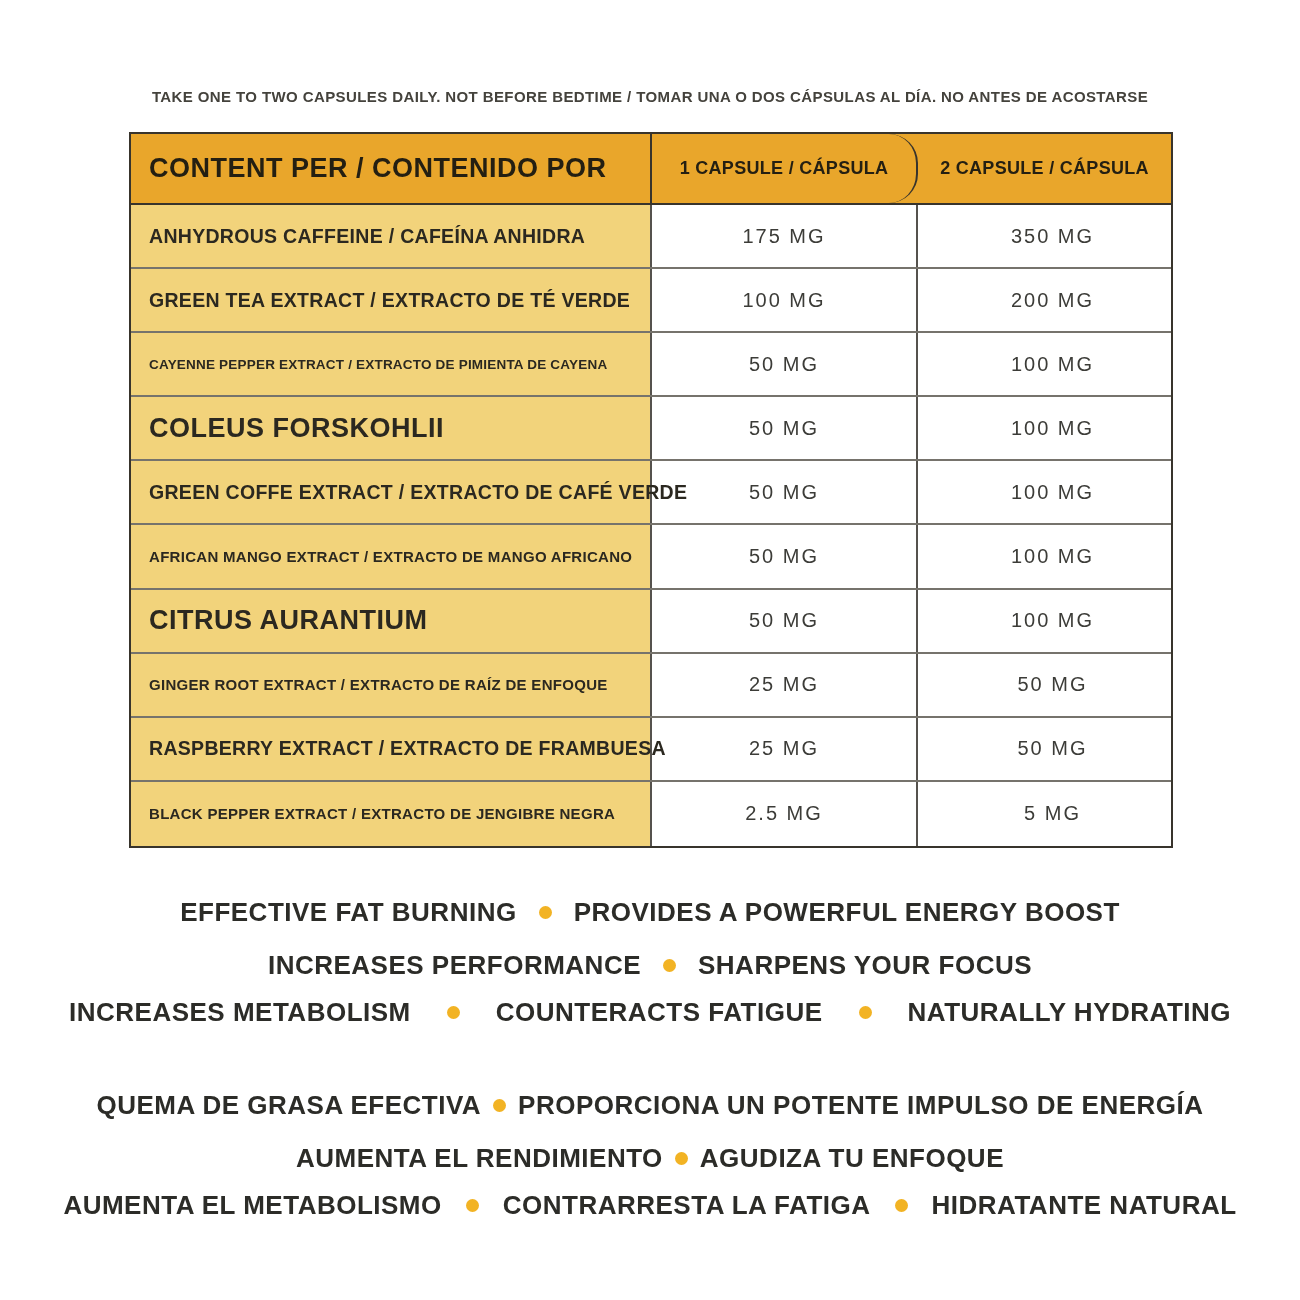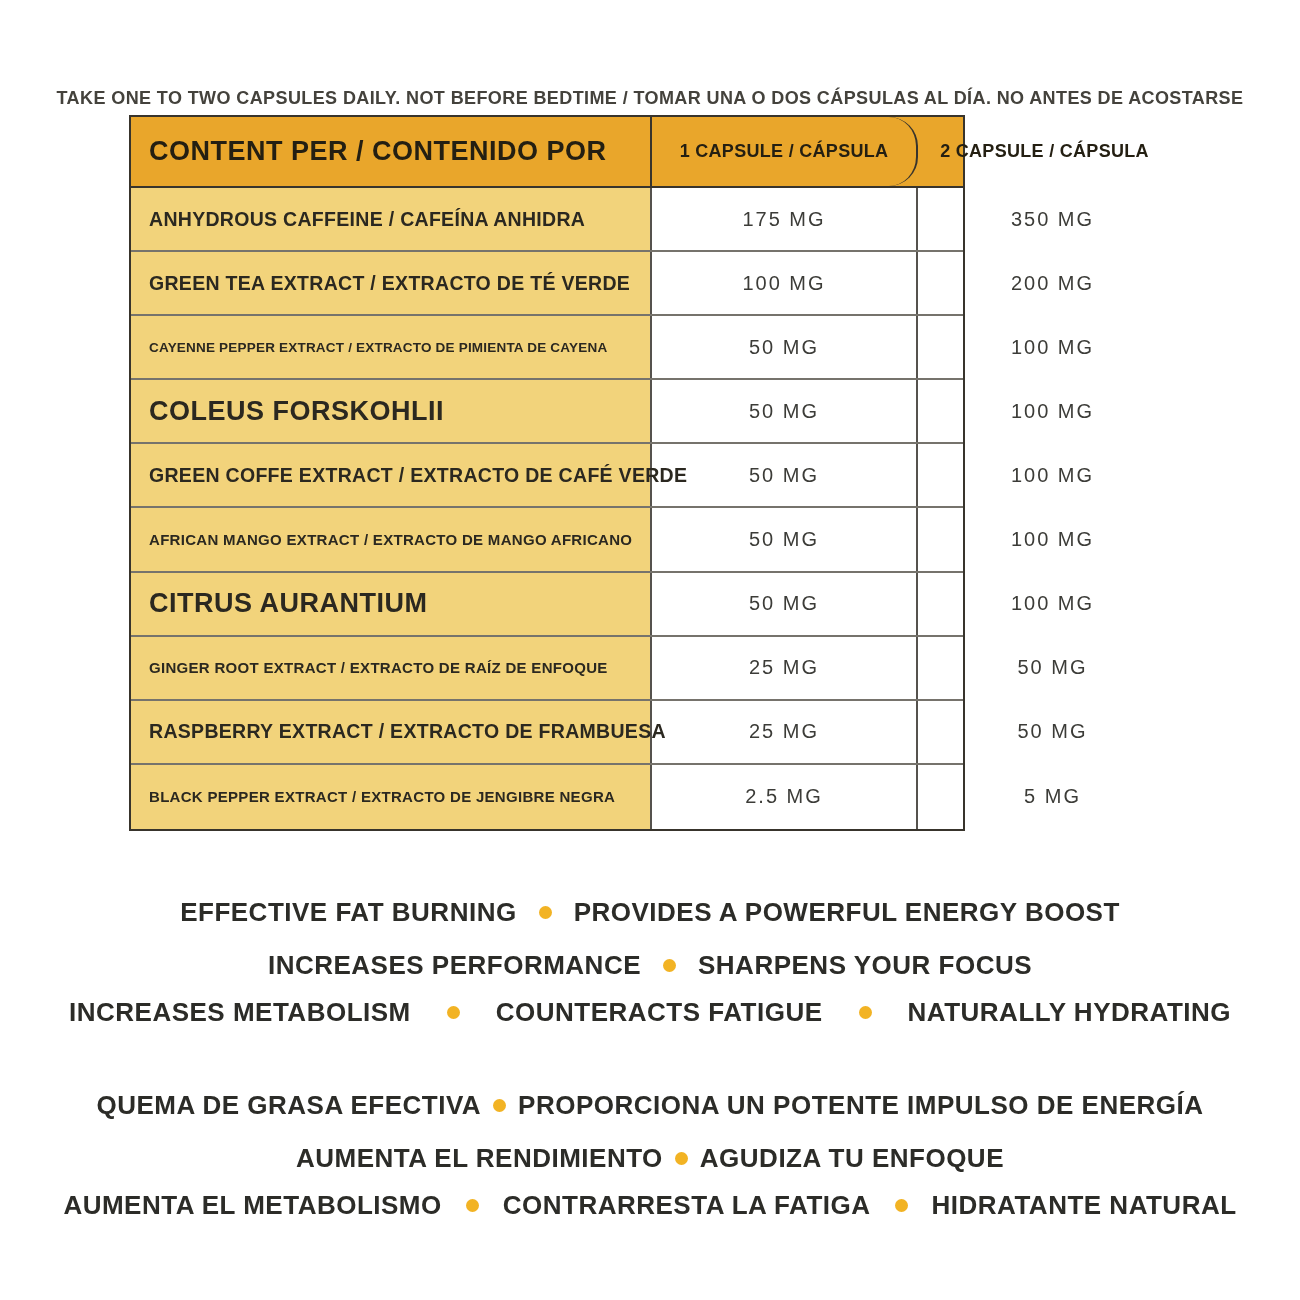--- a/index.html
+++ b/index.html
@@ -13,27 +13,27 @@
     --text-val:#3C3C38;
   }
   *{margin:0;padding:0;box-sizing:border-box;}
   html,body{background:#ffffff;}
   body{font-family:"Liberation Sans", sans-serif;}
   .page{position:relative;width:1300px;height:1300px;background:#ffffff;overflow:hidden;}
 
   
   .note{
     position:absolute;top:88px;left:0;width:100%;
-    text-align:center;font-size:18px;font-weight:700;
+    text-align:center;font-size:15px;font-weight:700;
     letter-spacing:0.4px;color:#44423C;white-space:nowrap;
   }
 
   
   .table{
-    position:absolute;left:129px;top:115px;width:836px;
+    position:absolute;left:129px;top:132px;width:1044px;
     border:2px solid var(--border-dark);background:#ffffff;
   }
   .thead{
     display:grid;grid-template-columns:521px 266px 253px;height:71px;
     background:var(--header-bg);border-bottom:2px solid var(--border-dark);
   }
   .th{
     display:flex;align-items:center;color:#241F12;
     border-right:2px solid var(--border-dark);
   }

